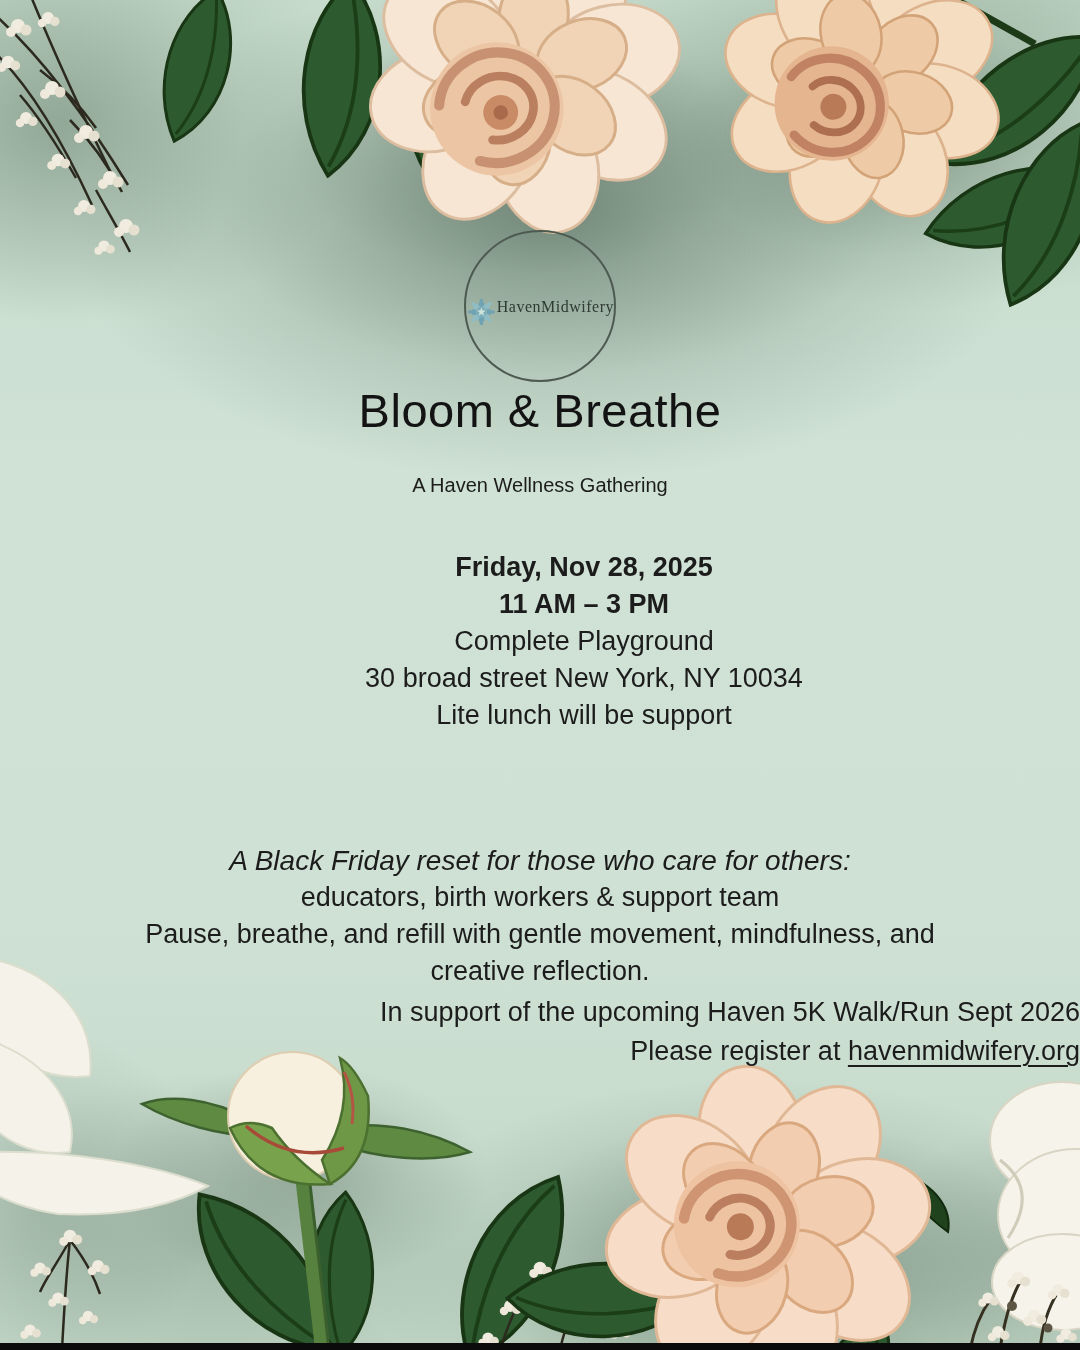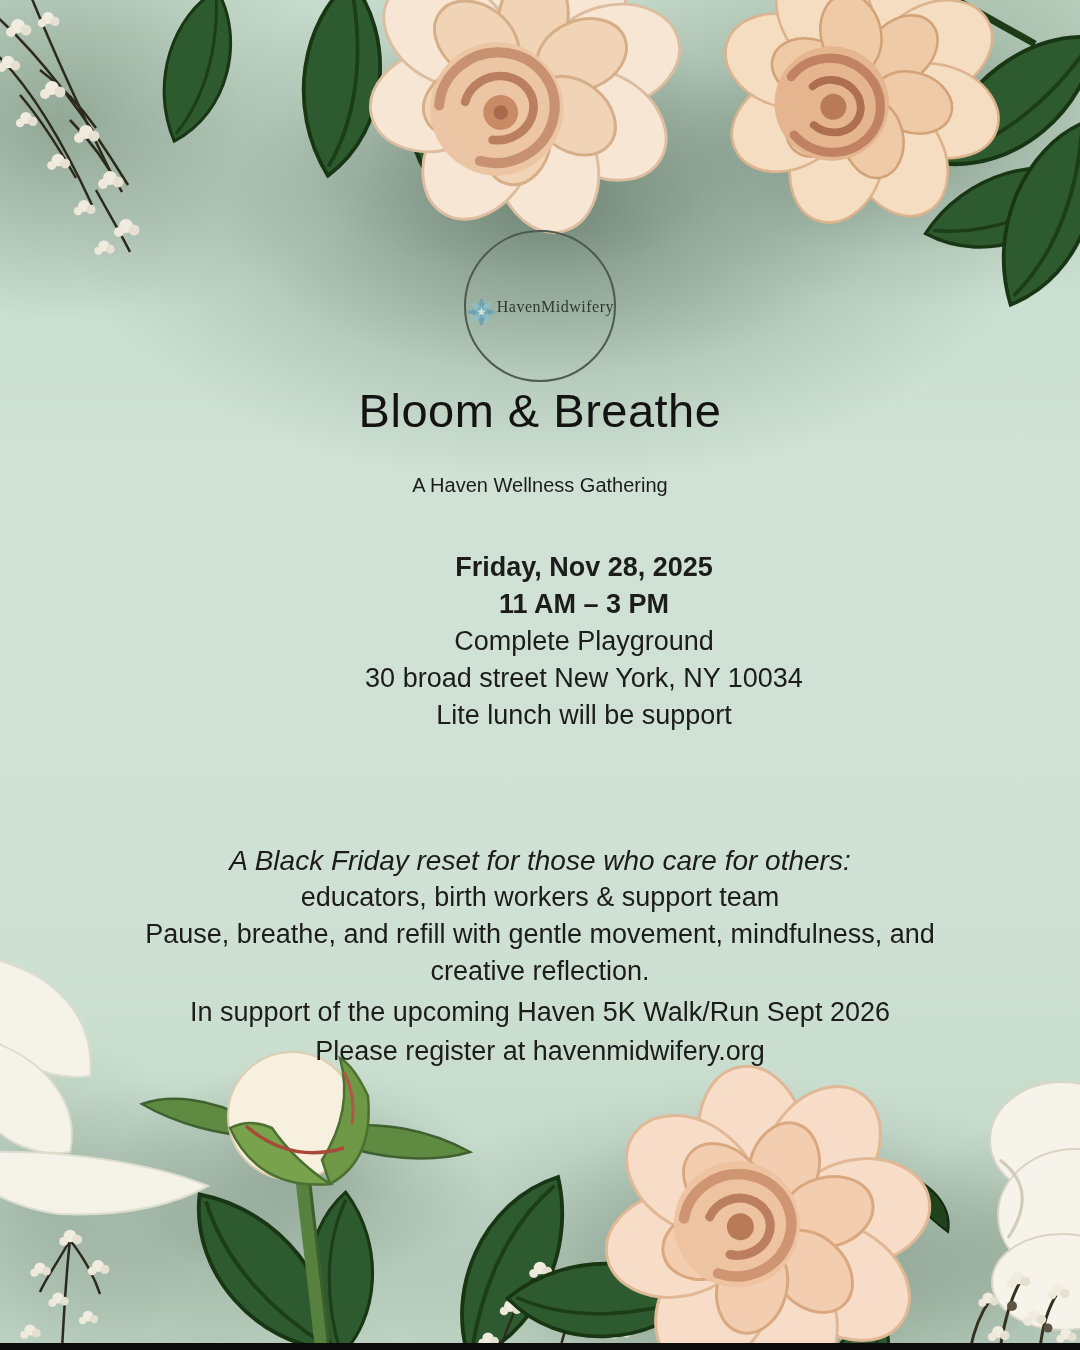--- a/index.html
+++ b/index.html
@@ -29,22 +29,22 @@
 
   h1.title{top:383px;font-size:47px;font-weight:400;letter-spacing:.5px;color:#131313;}
   .subtitle{top:474px;font-size:20px;}
   .details{top:549px;font-size:27px;line-height:37px;margin-left:44px;}
   .details p{margin:0;}
   .b{font-weight:700;}
   .desc{top:817px;font-size:27px;line-height:37px;margin-top:25px;}
   .desc p{margin:0;}
   .i{font-style:italic;font-size:28px;}
   .footer{top:993px;font-size:27px;line-height:39px;}
-  .footer p{margin:0;}
-  .link{color:#1c1c1c;text-decoration-thickness:2px;text-underline-offset:5px;cursor:pointer;}
+  .footer p{margin:0;text-align:right;}
+  .link{color:#1c1c1c;text-decoration:underline;text-decoration-thickness:2px;text-underline-offset:5px;cursor:pointer;}
 </style>
 </head>
 <body>
 
 <div class="poster">
 
   <svg class="bg" viewBox="0 0 1080 1350" width="1080" height="1350">
     <defs>
       <radialGradient id="gShadow">
         <stop offset="0%" stop-color="rgba(45,66,50,0.5)"></stop>

